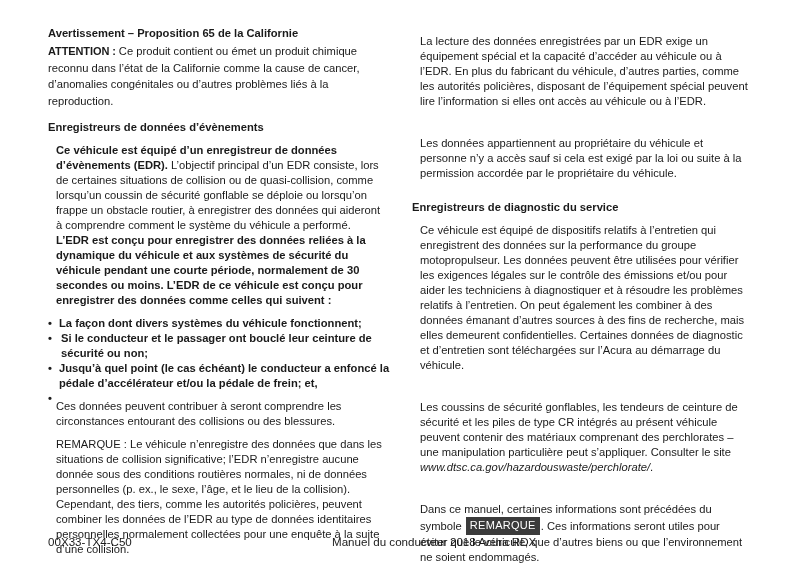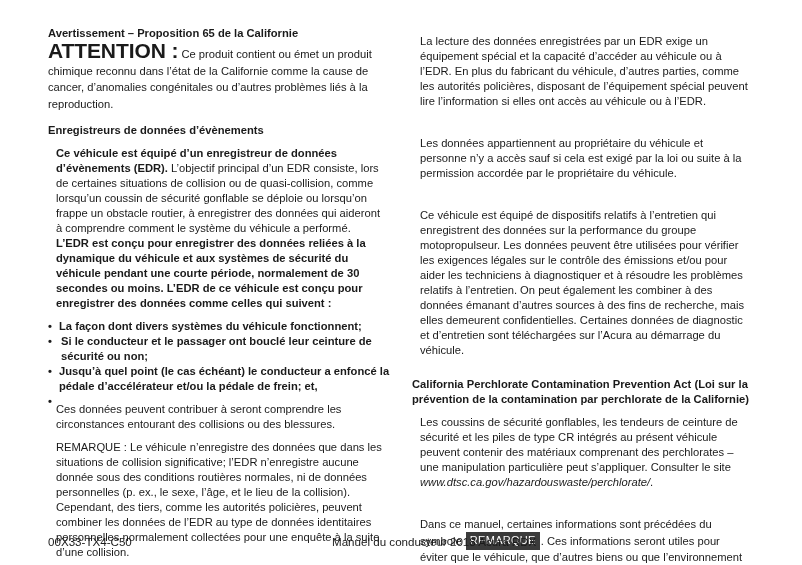--- a/index.html
+++ b/index.html
@@ -43,21 +43,21 @@
     font-size: 11.2px;
     font-weight: bold;
     margin: 0;
     line-height: 15.0px;
   }
   .attn-para {
     margin: 2px 0 0 0;
     line-height: 16.6px;
   }
   .attn {
-    font-size: 21px;
+    font-size: 11px;
     font-weight: bold;
     letter-spacing: -0.1px;
   }
   p {
     margin: 8px;
   }
   .gap { height: 11px; }
 
   b, .b { font-weight: bold; }
 
@@ -148,26 +148,26 @@
     <div class="col right">
 
       <p>La lecture des données enregistrées par un EDR exige un équipement spécial et la capacité d’accéder au véhicule ou à l’EDR. En plus du fabricant du véhicule, d’autres parties, comme les autorités policières, disposant de l’équipement spécial peuvent lire l’information si elles ont accès au véhicule ou à l’EDR.</p>
 
       <div class="gap"></div>
 
       <p>Les données appartiennent au propriétaire du véhicule et personne n’y a accès sauf si cela est exigé par la loi ou suite à la permission accordée par le propriétaire du véhicule.</p>
 
       <div class="gap"></div>
 
+      <h2 class="sec">Enregistreurs de diagnostic du service</h2>
 
       <p>Ce véhicule est équipé de dispositifs relatifs à l’entretien qui enregistrent des données sur la performance du groupe motopropulseur. Les données peuvent être utilisées pour vérifier les exigences légales sur le contrôle des émissions et/ou pour aider les techniciens à diagnostiquer et à résoudre les problèmes relatifs à l’entretien. On peut également les combiner à des données émanant d’autres sources à des fins de recherche, mais elles demeurent confidentielles. Certaines données de diagnostic et d’entretien sont téléchargées sur l’Acura au démarrage du véhicule.</p>
 
       <div class="gap"></div>
 
-      <h2 class="sec">California Perchlorate Contamination Prevention Act (Loi sur la prévention de la contamination par perchlorate de la Californie)</h2>
 
       <p><span>Les coussins de sécurité gonflables, les tendeurs de ceinture de sécurité et les piles de type CR intégrés au présent véhicule peuvent contenir des matériaux comprenant des perchlorates – une manipulation particulière peut s’appliquer. Consulter le site </span><span class="italic">www.dtsc.ca.gov/hazardouswaste/perchlorate/</span><span>.</span></p>
 
       <div class="gap"></div>
 
       <p><span>Dans ce manuel, certaines informations sont précédées du symbole </span><span class="badge">REMARQUE</span><span>. Ces informations seront utiles pour éviter que le véhicule, que d’autres biens ou que l’environnement ne soient endommagés.</span></p>
 
     </div>
   </div>
 

